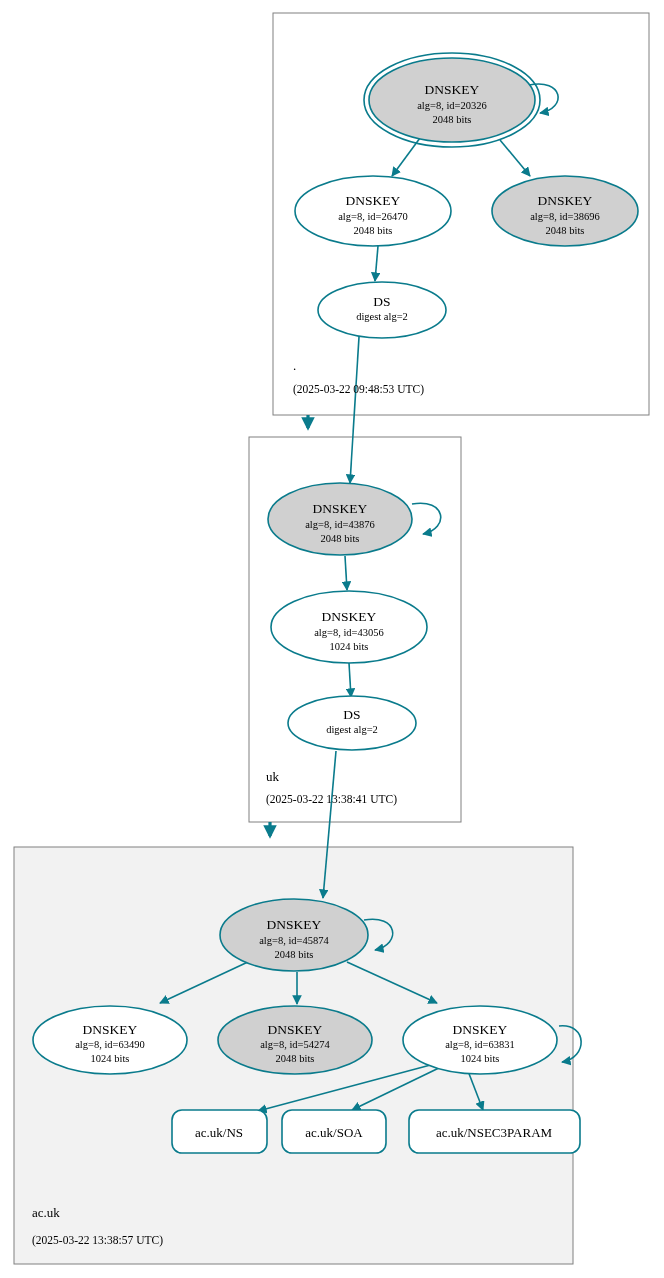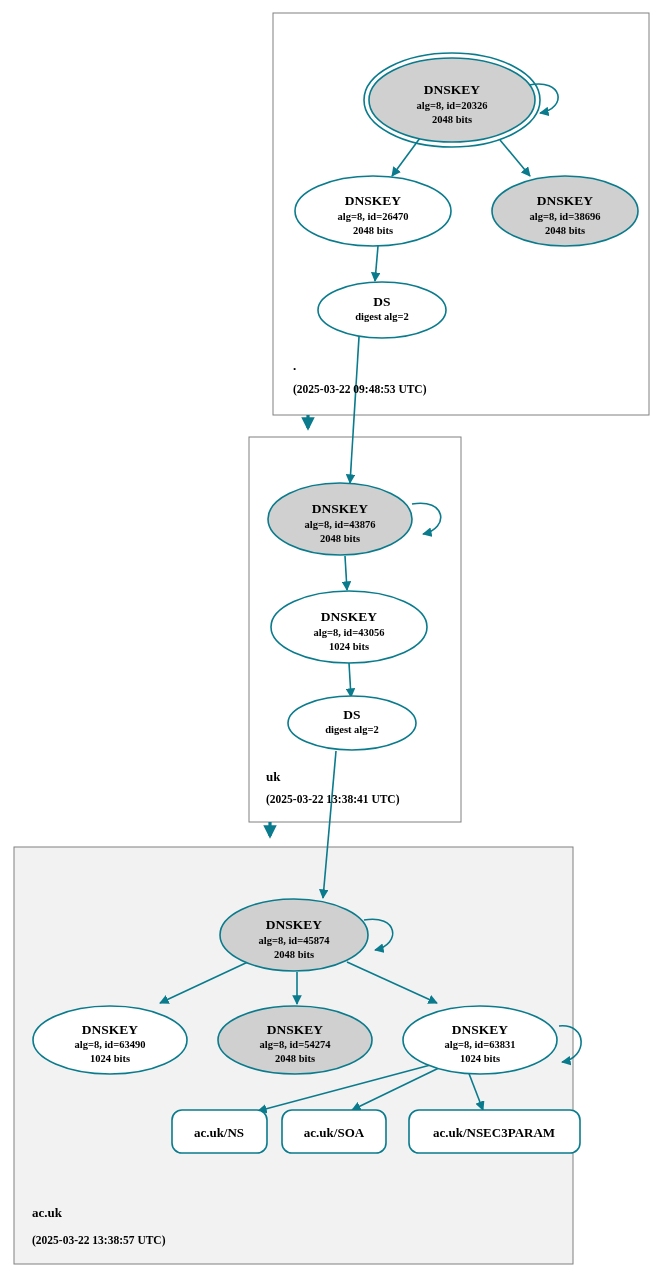--- a/index.html
+++ b/index.html
@@ -12,21 +12,20 @@
     height: 1278px;
     font-family: "Liberation Serif", serif;
     position: relative;
     overflow: hidden;
   }
   #stage {
     position: absolute;
     left: 0; top: 0;
     width: 592px;
     height: 1278px;
-    font-weight: bold;
   }
   svg#graph {
     position: absolute;
     left: 0; top: 0;
     width: 664px;
     height: 1278px;
   }
   .zone-box {
     fill: none;
     stroke: #808080;

